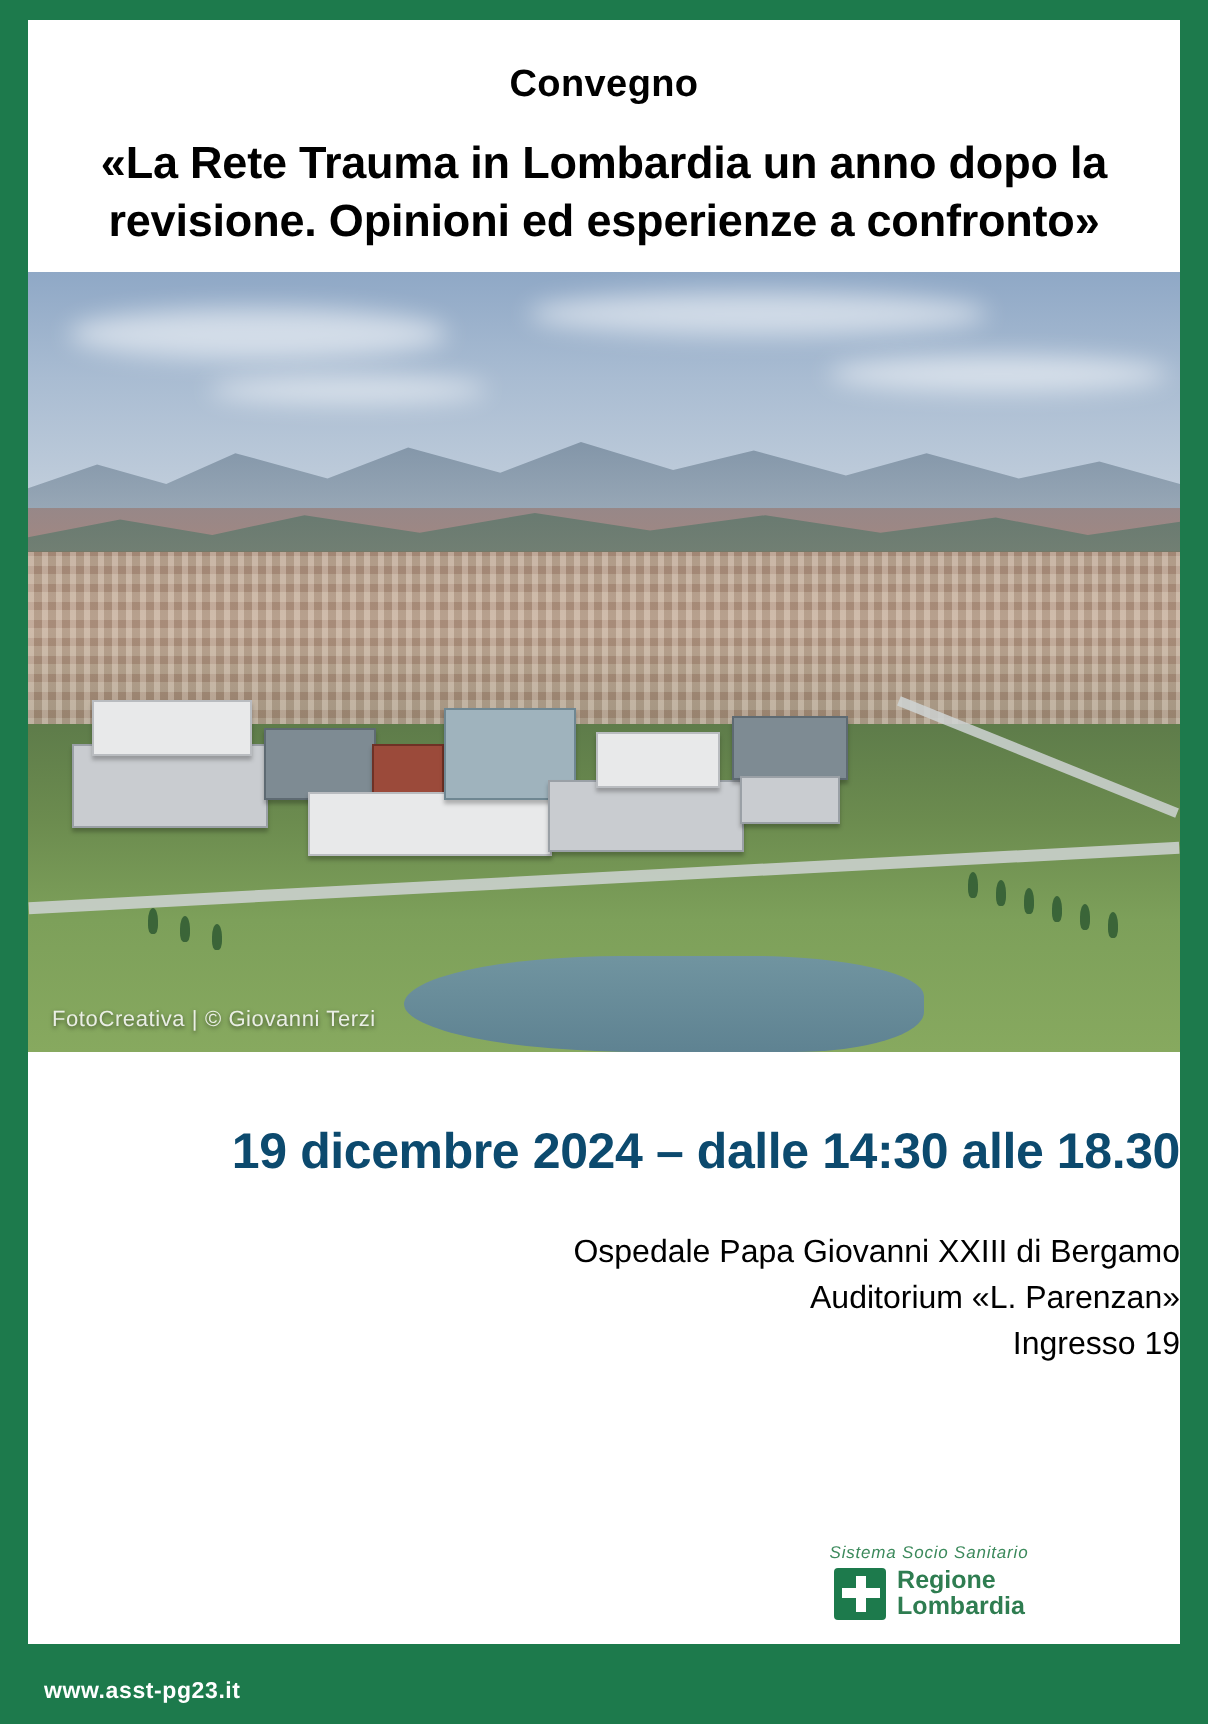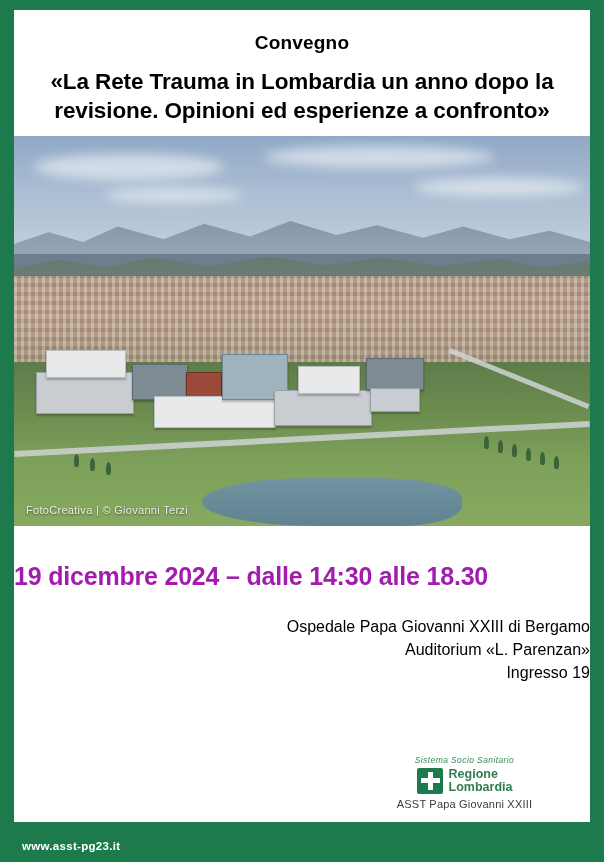--- a/index.html
+++ b/index.html
@@ -45,21 +45,21 @@
     font-size: 22.5px;
     font-weight: bold;
     line-height: 1.28;
     letter-spacing: -0.1px;
   }
   .photo-wrap {
     position: relative;
     width: 576px;
     height: 390px;
     overflow: hidden;
-    background: #0f172a;
+    background: #c2410c;
   }
   .photo {
     position: absolute;
     inset: 0;
   }
   
   .sky {
     position: absolute;
     left: 0; top: 0; width: 100%; height: 118px;
     background: linear-gradient(to bottom, #8fa8c6 0%, #a9bcd2 45%, #c3cfdc 100%);
@@ -149,24 +149,24 @@
   .photo-credit {
     position: absolute;
     left: 12px;
     bottom: 10px;
     font-size: 11px;
     color: rgba(255,255,255,0.85);
     letter-spacing: 0.3px;
     text-shadow: 0 1px 2px rgba(0,0,0,0.5);
   }
   .date-line {
-    text-align: left;
+    text-align: right;
     font-size: 25px;
     font-weight: bold;
-    color: #a21caf;
+    color: #0c4a6e;
     margin-top: 36px;
     letter-spacing: -0.2px;
   }
   .venue {
     text-align: right;
     font-size: 16px;
     font-weight: normal;
     color: #000000;
     line-height: 1.45;
     margin-top: 24px;
@@ -299,19 +299,18 @@
 
     <div class="logo-area">
       <div class="logo-top">Sistema Socio Sanitario</div>
       <div class="logo-mid">
         <span class="logo-mark"></span>
         <span class="logo-name">
           <span style="display:block;">Regione</span>
           <span style="display:block;text-align:center;">Lombardia</span>
         </span>
       </div>
-      <div class="logo-bottom">ASST Papa Giovanni XXIII</div>
     </div>
 
   </div>
 
   <div class="footer-url">www.asst-pg23.it</div>
 </div>
 
 </body></html>

